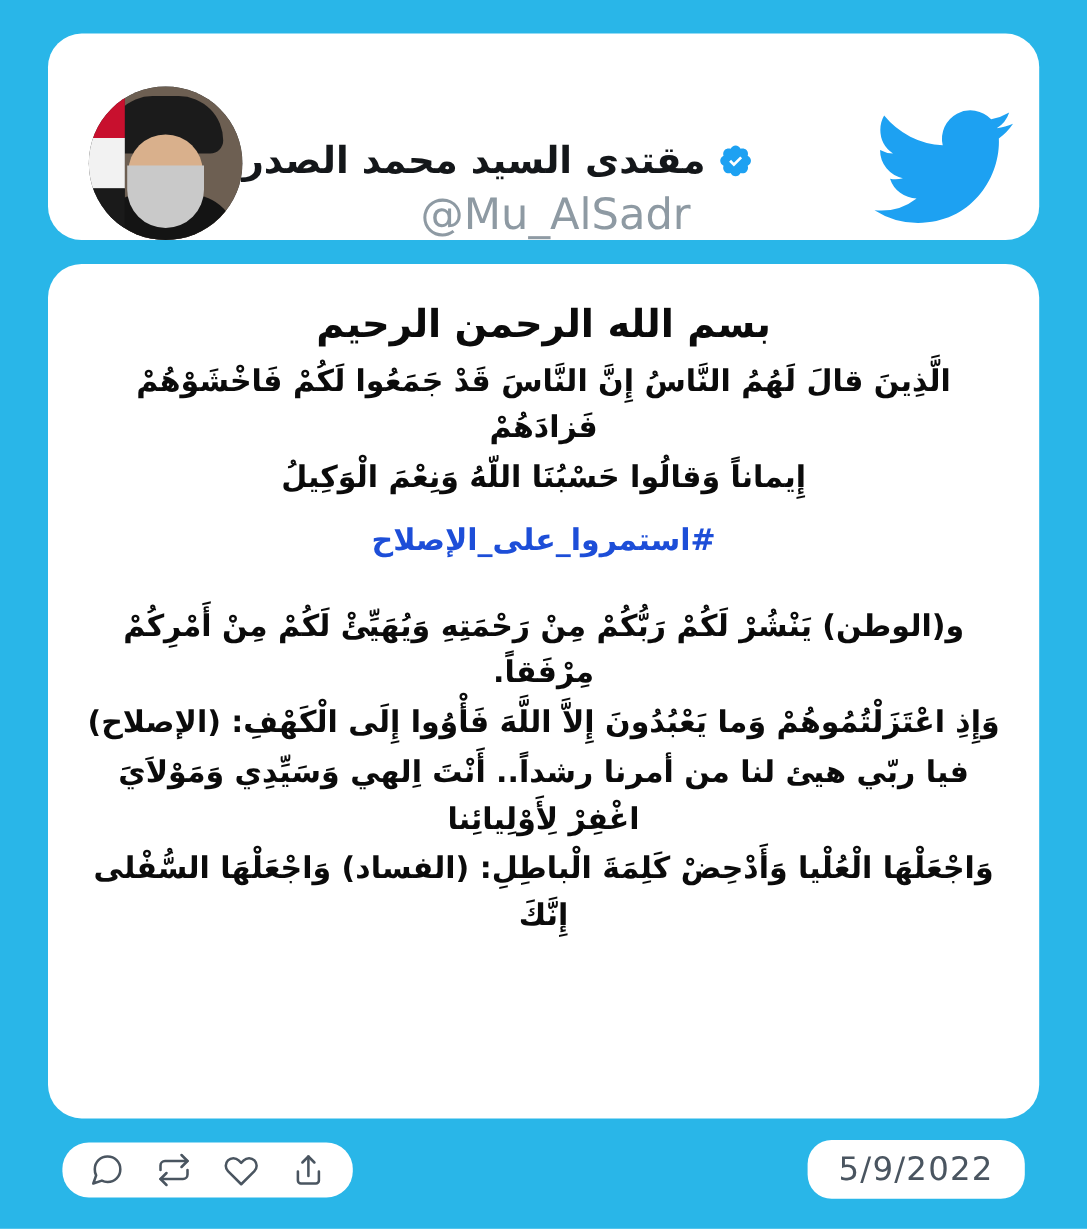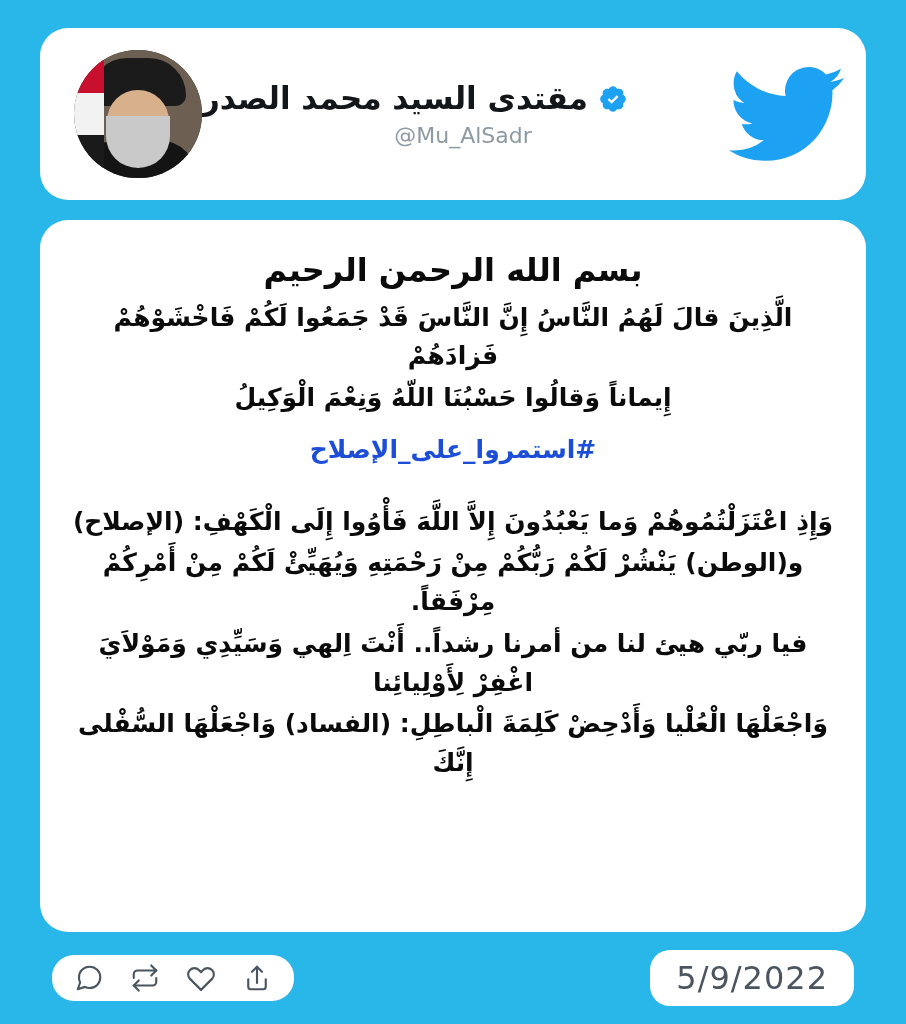--- a/index.html
+++ b/index.html
@@ -36,21 +36,21 @@
     display: flex;
     flex-direction: column;
   }
   
   .header-card {
     background: #ffffff;
     border-radius: 28px;
     height: 172px;
     display: flex;
     flex-direction: row-reverse;
-    align-items: center;
+    align-items: flex-end;
     justify-content: space-between;
     padding: 0 6px 0 34px;
     box-sizing: border-box;
     flex: none;
   }
   .avatar {
     width: 128px;
     height: 128px;
     border-radius: 50%;
     overflow: hidden;
@@ -121,21 +121,21 @@
     color: #14171a;
     line-height: 1.2;
     white-space: nowrap;
   }
   .verified {
     width: 30px;
     height: 30px;
     flex: none;
   }
   .handle {
-    font-size: 22px;
+    font-size: 36px;
     color: #8e9aa3;
     direction: ltr;
     width: 100%;
     text-align: center;
     margin-top: 6px;
     padding-left: 40px;
     box-sizing: border-box;
   }
   .bird-logo {
     width: 150px;
@@ -175,21 +175,21 @@
     align-items: center;
     justify-content: space-between;
     padding: 0 12px;
     box-sizing: border-box;
   }
   .date-pill {
     background: #ffffff;
     color: #4a5560;
     border-radius: 20px;
     padding: 9px 26px;
-    font-size: 32px;
+    font-size: 27px;
     letter-spacing: 1px;
     direction: ltr;
   }
   .actions {
     background: #ffffff;
     border-radius: 22px;
     padding: 8px 22px;
     display: flex;
     flex-direction: row;
     align-items: center;
@@ -239,22 +239,22 @@
   <div class="body-card">
     <div class="tweet-text">
       <p class="line-basmala">بسم الله الرحمن الرحيم</p>
       <p>الَّذِينَ قالَ لَهُمُ النَّاسُ إِنَّ النَّاسَ قَدْ جَمَعُوا لَكُمْ فَاخْشَوْهُمْ فَزادَهُمْ</p>
       <p>إِيماناً وَقالُوا حَسْبُنَا اللّهُ وَنِعْمَ الْوَكِيلُ</p>
       <div class="spacer-sm"></div>
       <p class="hashtag">#استمروا_على_الإصلاح</p>
       <div class="spacer-sm"></div>
       <div class="spacer-sm"></div>
       <div class="spacer-sm"></div>
+      <p>و(الوطن) يَنْشُرْ لَكُمْ رَبُّكُمْ مِنْ رَحْمَتِهِ وَيُهَيِّئْ لَكُمْ مِنْ أَمْرِكُمْ مِرْفَقاً.</p>
       <p>وَإِذِ اعْتَزَلْتُمُوهُمْ وَما يَعْبُدُونَ إِلاَّ اللَّهَ فَأْوُوا إِلَى الْكَهْفِ: (الإصلاح)</p>
-      <p>و(الوطن) يَنْشُرْ لَكُمْ رَبُّكُمْ مِنْ رَحْمَتِهِ وَيُهَيِّئْ لَكُمْ مِنْ أَمْرِكُمْ مِرْفَقاً.</p>
       <p>فيا ربّي هيئ لنا من أمرنا رشداً.. أَنْتَ اِلهي وَسَيِّدِي وَمَوْلاَيَ اغْفِرْ لِأَوْلِيائِنا</p>
       <p>وَاجْعَلْهَا الْعُلْيا وَأَدْحِضْ كَلِمَةَ الْباطِلِ: (الفساد) وَاجْعَلْهَا السُّفْلى إِنَّكَ</p>
 
     </div>
 
   </div>
 
   <div class="footer">
     <div class="date-pill">5/9/2022</div>
 

